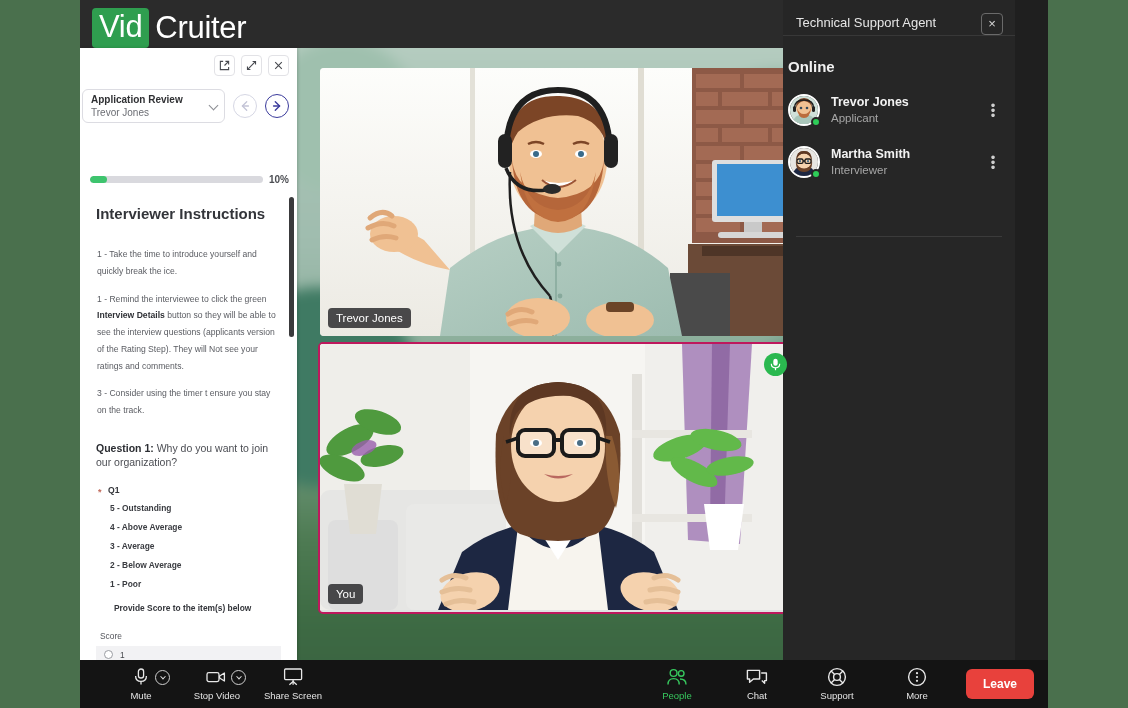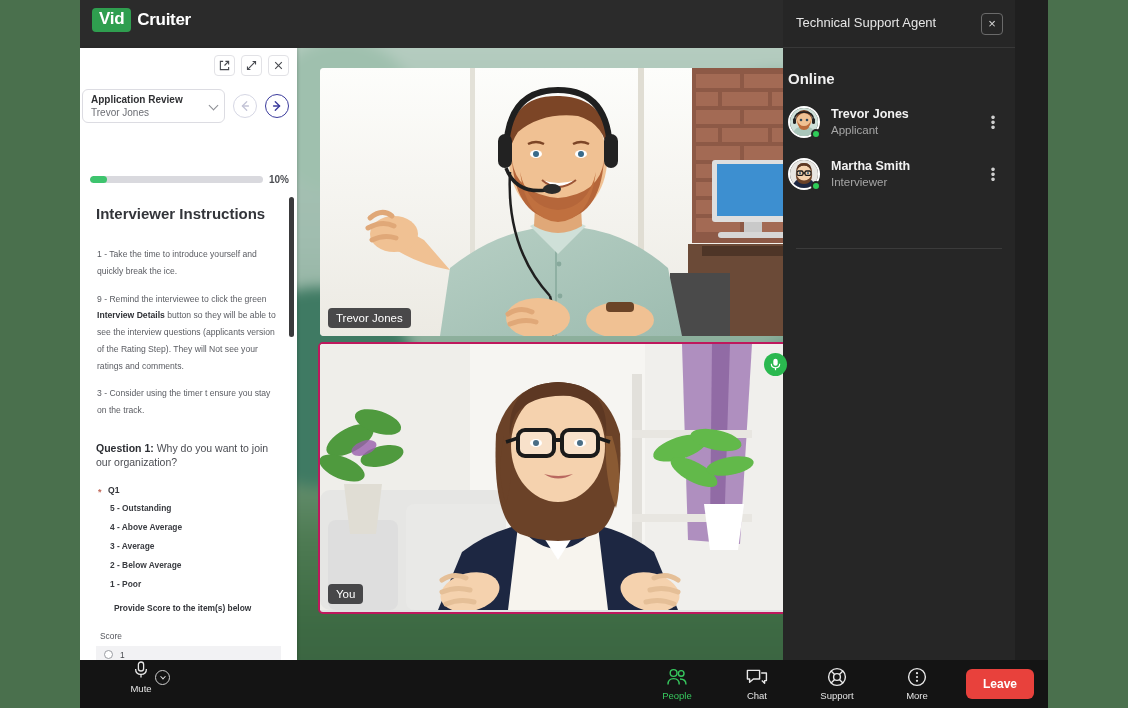--- a/index.html
+++ b/index.html
@@ -19,35 +19,35 @@
   }
 
   
   #topbar {
     position: absolute; left: 0; top: 0; width: 735px; height: 48px;
     background: #2b2b2b;
   }
   #logo {
     position: absolute; left: 12px; top: 8px;
     display: flex; align-items: center;
-    font-size: 17px; font-weight: bold; letter-spacing: -0.3px;
+    font-size: 31px; font-weight: normal; letter-spacing: -0.3px;
   }
   #logo .vid {
     background: #2f9e4f; color: #ffffff;
     padding: 1px 7px 3px 7px; border-radius: 4px;
   }
   #logo .cruiter { color: #ffffff; margin-left: 6px; }
 
   
   #rightpanel {
     position: absolute; right: 33px; top: 0; width: 232px; height: 708px;
     background: #262626;
   }
   #rp-header {
-    position: relative; height: 48px;
+    position: relative; height: 36px;
     border-bottom: 1px solid #383838;
   }
   #rp-title {
     position: absolute; left: 13px; top: 15px;
     color: #e6e6e6; font-size: 13px;
   }
   #rp-close {
     position: absolute; right: 12px; top: 13px;
     width: 22px; height: 22px; border: 1px solid #6a6a6a;
     border-radius: 4px; background: transparent;
@@ -223,21 +223,21 @@
   #lp-scrollbar-thumb {
     position: absolute; top: 4px; width: 5px; height: 140px;
     background: #3a3a3c; border-radius: 3px; cursor: pointer;
   }
 
   
   #bottombar {
     position: absolute; left: 0; bottom: 0; width: 968px; height: 48px;
     background: #141414;
   }
-  #bb-left { position: absolute; left: 30px; top: 0; height: 48px; display: flex; gap: 14px; flex-direction: column; }
+  #bb-left { position: absolute; left: 30px; top: 0; height: 48px; display: flex; gap: 14px; }
   #bb-right { position: absolute; right: 14px; top: 0; height: 48px; display: flex; align-items: center; gap: 18px; }
   .bb-item {
     width: 62px; height: 48px; display: flex; flex-direction: column;
     align-items: center; justify-content: center; cursor: pointer;
     position: relative;
   }
   .bb-item .bb-ico { height: 20px; display: flex; align-items: center; justify-content: center; }
   .bb-item .bb-lbl { font-size: 9.5px; color: #e4e4e4; margin-top: 3px; }
   .bb-item.active .bb-lbl { color: #37c85e; }
   .caret-btn {
@@ -511,21 +511,21 @@
       </div>
       <div id="progress-pct">10%</div>
     </div>
 
     <div id="lp-scroll">
       <div id="lp-content">
         <div id="instr-title">Interviewer Instructions</div>
 
         <p class="instr-p">1 - Take the time to introduce yourself and quickly break the ice.</p>
         <p class="instr-p">
-          <span>9 - Remind the interviewee to click the green </span><b>Interview Details</b><span> button so they will be able to see the interview questions (applicants version of the Rating Step). They will Not see your ratings and comments.</span>
+          <span>1 - Remind the interviewee to click the green </span><b>Interview Details</b><span> button so they will be able to see the interview questions (applicants version of the Rating Step). They will Not see your ratings and comments.</span>
         </p>
         <p class="instr-p">3 - Consider using the timer t ensure you stay on the track.</p>
 
         <div id="question">
           <b>Question 1:</b><span> Why do you want to join our organization?</span>
         </div>
 
         <div id="q-label">Q1</div>
 
         <div class="scale-item">5 - Outstanding</div>

